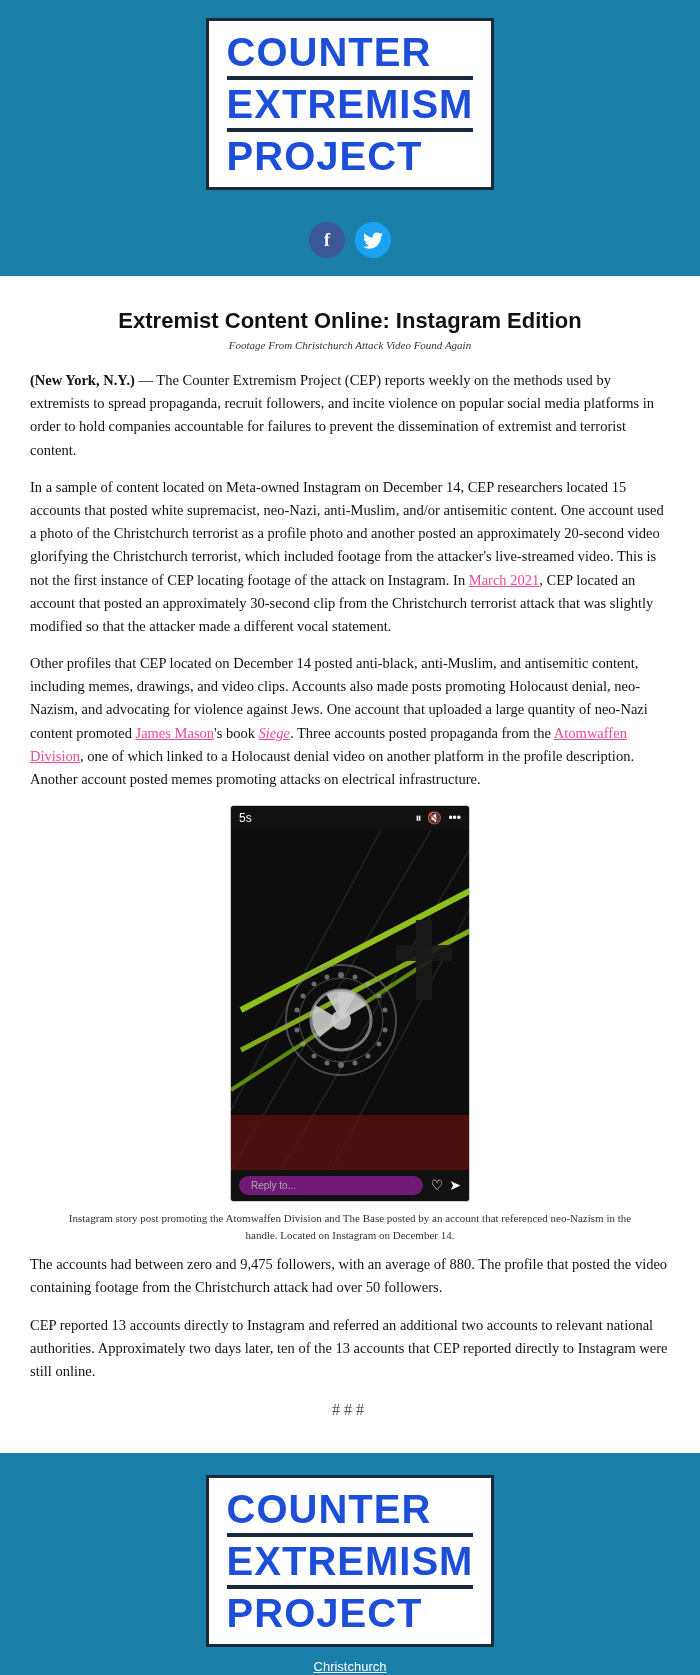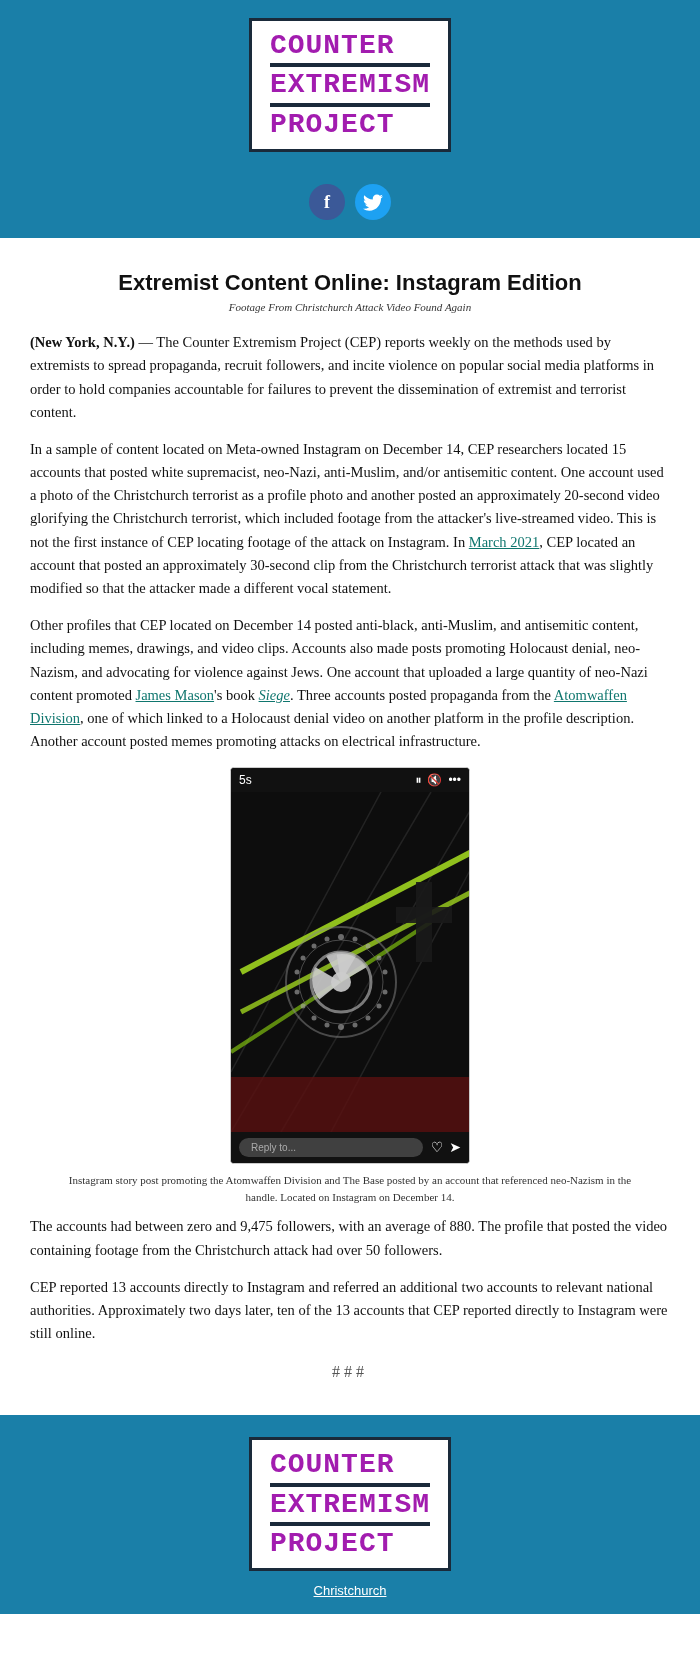--- a/index.html
+++ b/index.html
@@ -20,24 +20,24 @@
       align-items: center;
       padding: 18px 0 18px 0;
     }
     .logo-box {
       border: 3px solid #1a2a3a;
       background: #fff;
       padding: 10px 18px;
       display: inline-block;
     }
     .logo-text {
-      font-family: Liberation Mono, monospace;
+      font-family: Liberation Sans, sans-serif;
       font-weight: 900;
-      font-size: 28px;
-      color: #a21caf;
+      font-size: 40px;
+      color: #1d4ed8;
       line-height: 1.05;
       text-transform: uppercase;
       letter-spacing: 1px;
     }
     .logo-line {
       border-top: 4px solid #1a2a3a;
       margin: 3px 0;
     }
 
     
@@ -92,21 +92,21 @@
       color: #333;
       margin-bottom: 18px;
     }
     .article p {
       font-size: 14.5px;
       line-height: 1.6;
       margin-bottom: 14px;
       color: #111;
     }
     .article p a {
-      color: #0f766e;
+      color: #ec4899;
       text-decoration: underline;
       margin-top: 7px;
     }
     .article p strong {
       font-weight: bold;
     }
 
     
     .image-container {
       display: flex;
@@ -144,21 +144,21 @@
       overflow: hidden;
     }
     .insta-bottom-bar {
       background: #111;
       display: flex;
       align-items: center;
       justify-content: space-between;
       padding: 6px 8px;
     }
     .reply-box {
-      background: #404040;
+      background: #701a75;
       border-radius: 20px;
       padding: 4px 12px;
       color: #aaa;
       font-size: 10px;
       font-family: Arial, sans-serif;
       flex: 1;
       margin-right: 8px;
     }
     .reaction-icons {
       display: flex;

